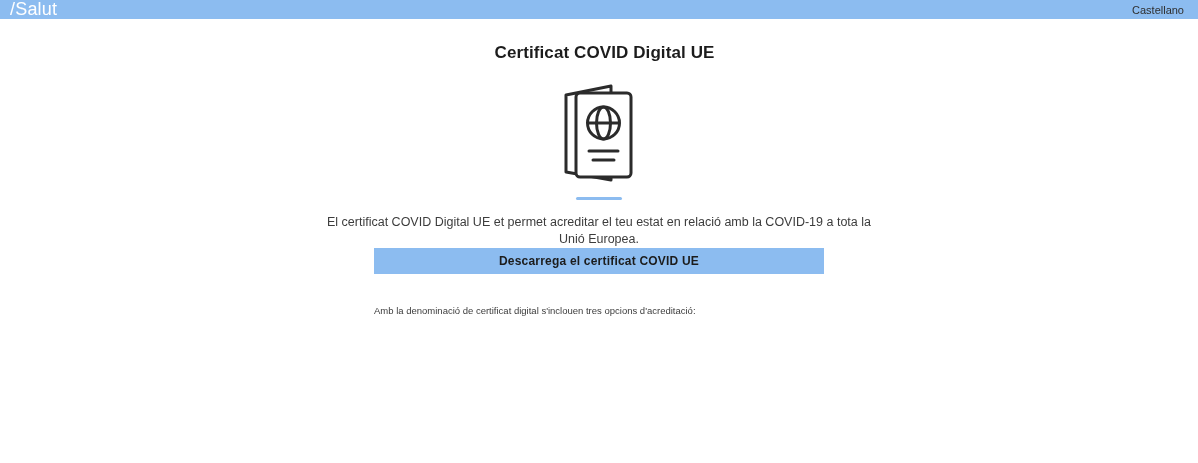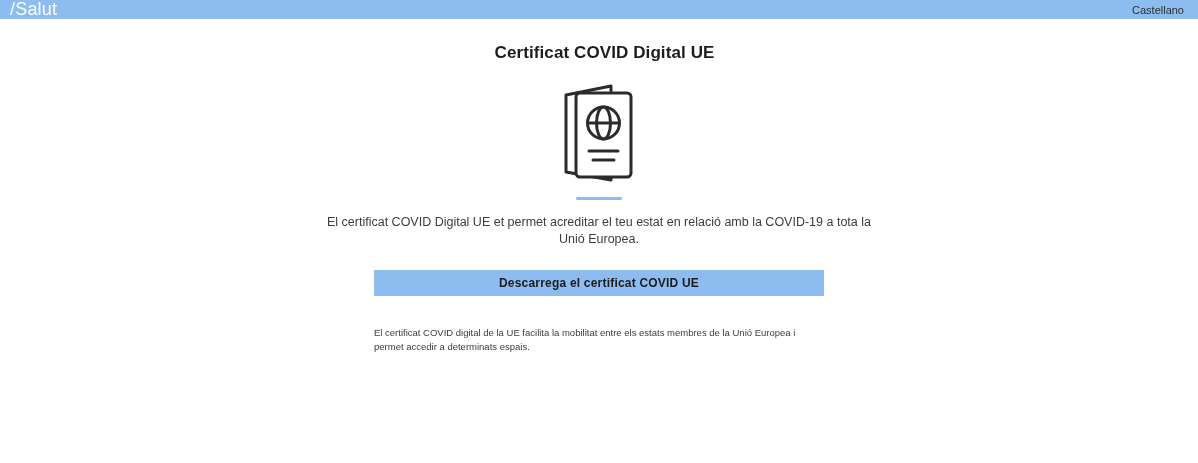--- a/index.html
+++ b/index.html
@@ -71,21 +71,20 @@
     font-size: 12.5px;
     line-height: 1.35;
     color: #3c3c3c;
     margin: 14px auto 0 auto;
     max-width: 560px;
   }
 
   .cta-wrap {
     display: flex;
     justify-content: center;
-    margin-top: 22px;
   }
   .cta-button {
     width: 450px;
     height: 26px;
     background: #8cbcf0;
     color: #1c1c1c;
     font-size: 12px;
     font-weight: bold;
     border: none;
     cursor: pointer;
@@ -150,16 +149,16 @@
 
   <div class="divider"></div>
 
   <p class="intro">El certificat COVID Digital UE et permet acreditar el teu estat en relació amb la COVID-19 a tota la Unió Europea.</p>
 
   <div class="cta-wrap">
     <button class="cta-button">Descarrega el certificat COVID UE</button>
   </div>
 
   <div class="body-block">
-    <p class="closing">El certificat COVID digital de la UE facilita la mobilitat entre els estats membres de la Unió Europea i permet accedir a determinats espais.</p>
+    <p>Amb la denominació de certificat digital s'inclouen tres opcions d'acreditació:</p>
   </div>
 
 </div>
 
 </body></html>

